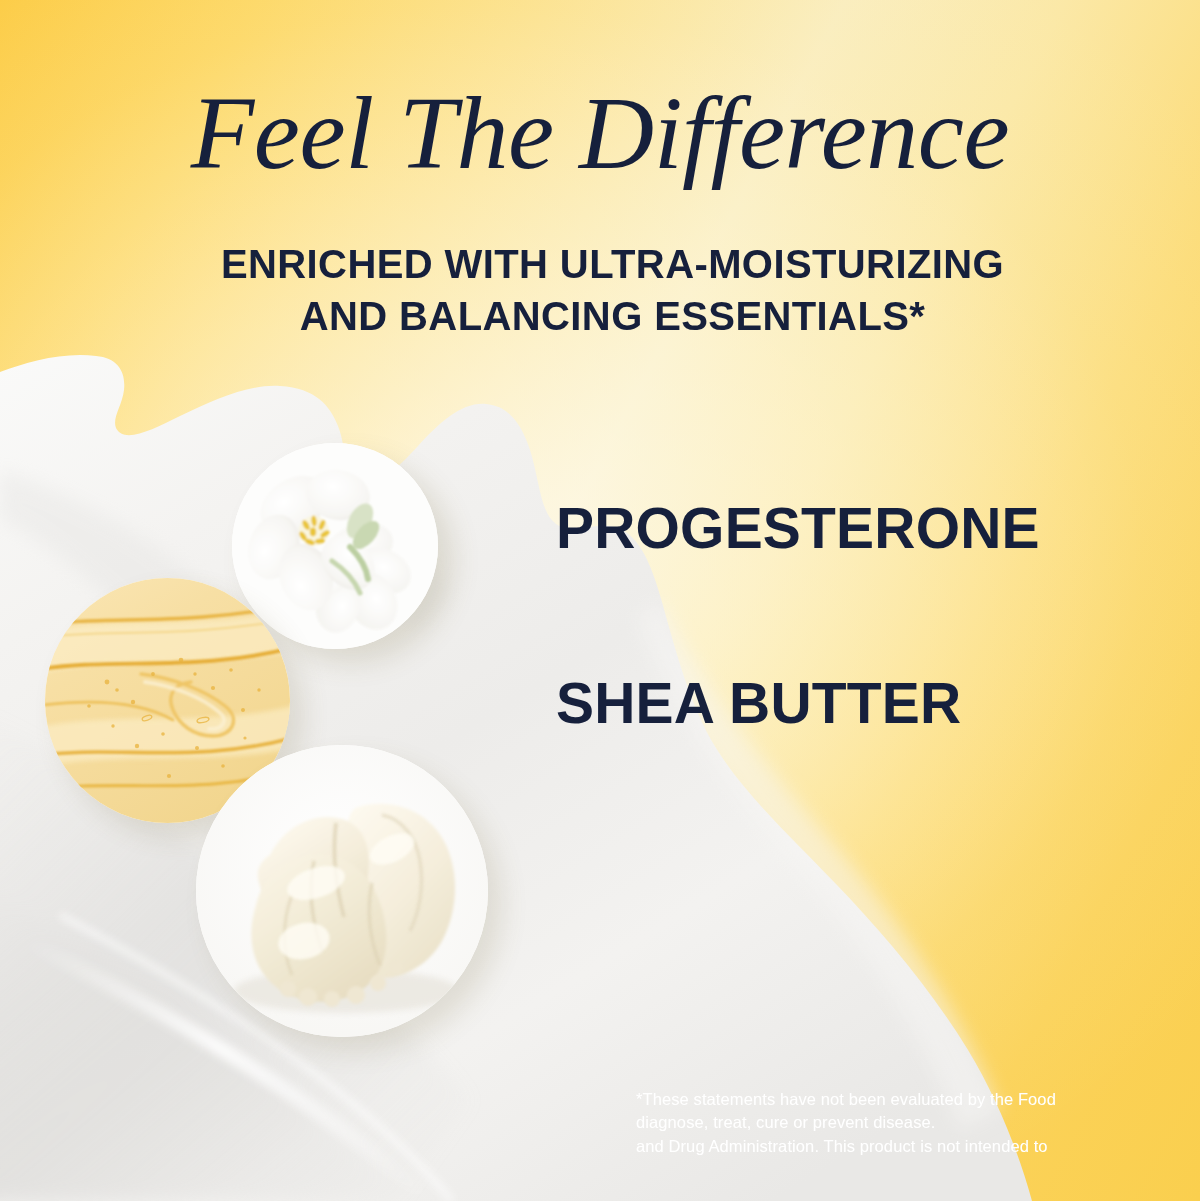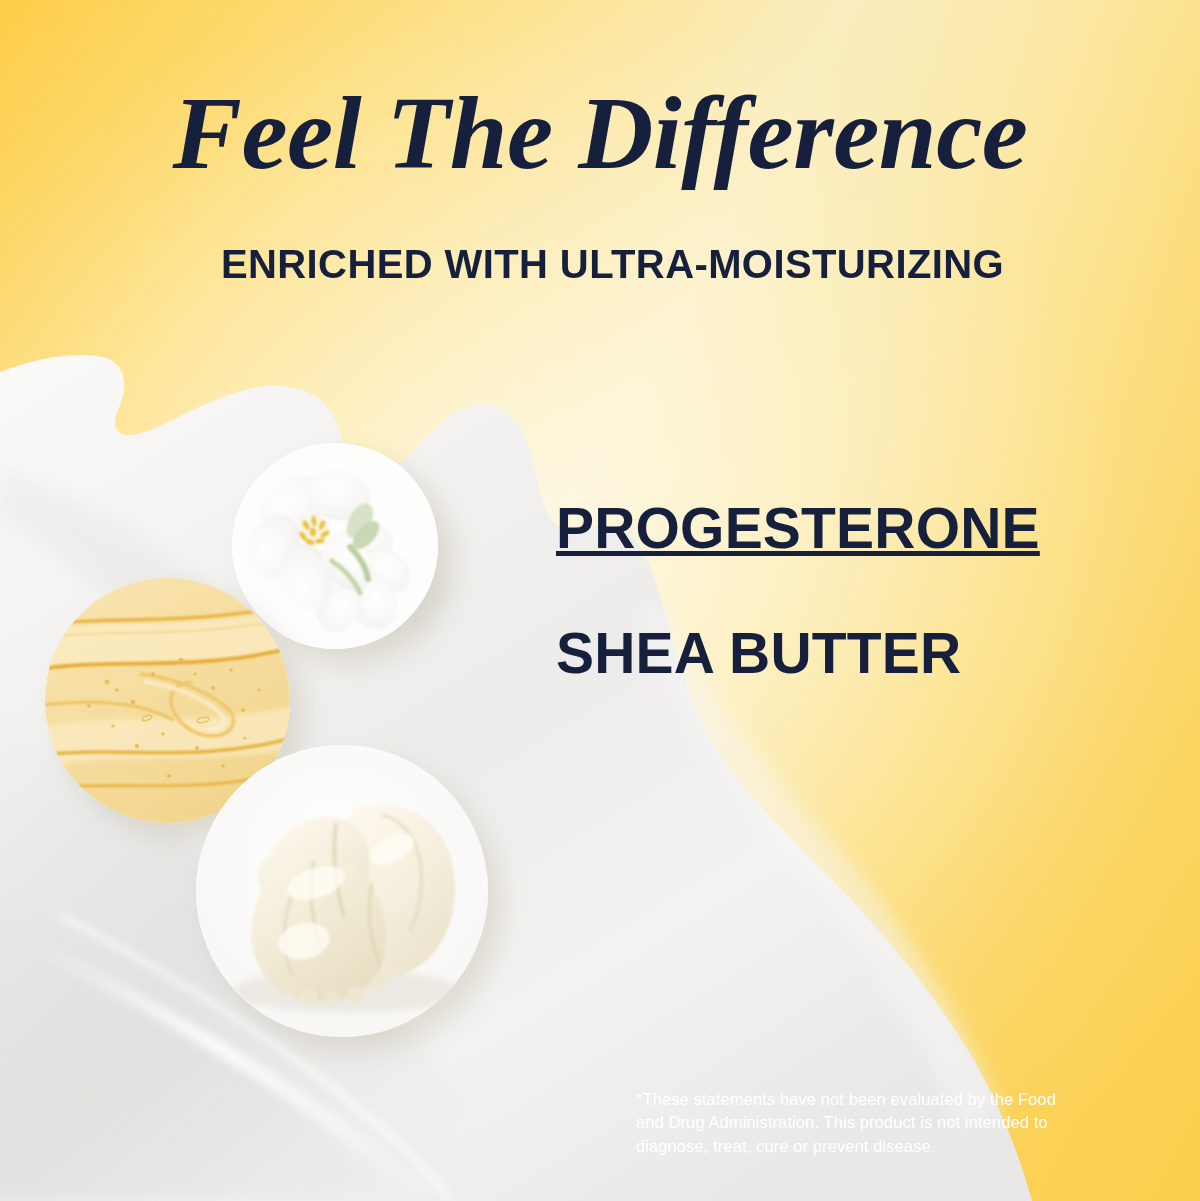--- a/index.html
+++ b/index.html
@@ -36,21 +36,21 @@
     position:absolute; left:0; top:0; width:1200px; height:1201px;
     pointer-events:none;
   }
 
   
   .headline{
     position:absolute; left:0; top:78px; width:1200px;
     text-align:center;
     font-family:"Liberation Serif", serif;
     font-style:italic;
-    font-weight:700;
+    font-weight:400;
     font-size:104px;
     line-height:1.06;
     letter-spacing:-0.5px;
     color:#16203C;
     z-index:6;
   }
 
   .subhead{
     position:absolute; left:0; top:238px; width:1180px;
     text-align:center;
@@ -93,21 +93,21 @@
     z-index:6;
   }
   .ing-item{
     font-weight:700;
     font-size:57px;
     letter-spacing:0.2px;
     color:#16203C;
     line-height:1;
     white-space:nowrap;
   }
-  .ing-item.i0{ margin-bottom:68px;text-decoration:underline; }
+  .ing-item.i0{ margin-bottom:118px; }
   .ing-item.i1{ }
 
   
   .disclaimer{
     position:absolute; left:636px; top:1088px; width:536px;
     color:#ffffff;
     font-size:16.5px;
     line-height:1.42;
     letter-spacing:0.1px;
     z-index:7;
@@ -188,20 +188,21 @@
         <path d="M 660,600 C 700,680 760,760 830,840 C 900,920 960,1010 1000,1110
                  L 960,1130 C 920,1030 860,940 790,862 C 720,784 666,700 636,616 Z" fill="#F7F6F4"></path>
       </g>
     </svg>
   </div>
 
   <div class="headline">Feel The Difference</div>
 
   <div class="subhead">
     <span class="sline">ENRICHED WITH ULTRA-MOISTURIZING</span>
+    <span class="sline">AND BALANCING ESSENTIALS*</span>
   </div>
 
   <div class="circle flower">
     <svg width="206" height="206" viewBox="0 0 206 206" xmlns="http://www.w3.org/2000/svg">
       <defs>
         <radialGradient id="petalG" cx="0.4" cy="0.35" r="0.8">
           <stop offset="0%" stop-color="#FFFFFF"></stop>
           <stop offset="70%" stop-color="#F7F6F3"></stop>
           <stop offset="100%" stop-color="#EAE8E3"></stop>
         </radialGradient>
@@ -390,17 +391,17 @@
     </svg>
   </div>
 
   <div class="ing-list">
     <div class="ing-item i0">PROGESTERONE</div>
     <div class="ing-item i1">SHEA BUTTER</div>
   </div>
 
   <div class="disclaimer">
     <div>*These statements have not been evaluated by the Food</div>
+    <div>diagnose, treat, cure or prevent disease.</div>
     <div>and Drug Administration. This product is not intended to</div>
-    <div>diagnose, treat, cure or prevent disease.</div>
   </div>
 
 </div>
 
 </body></html>

